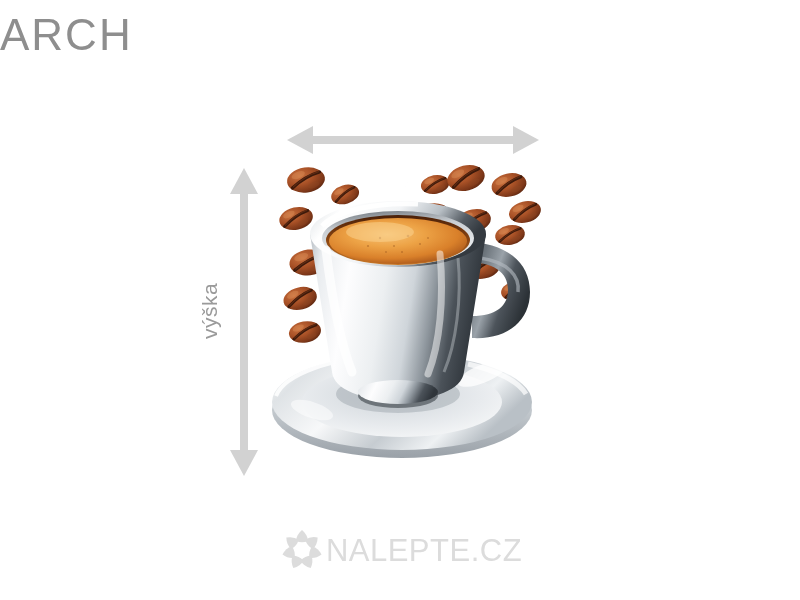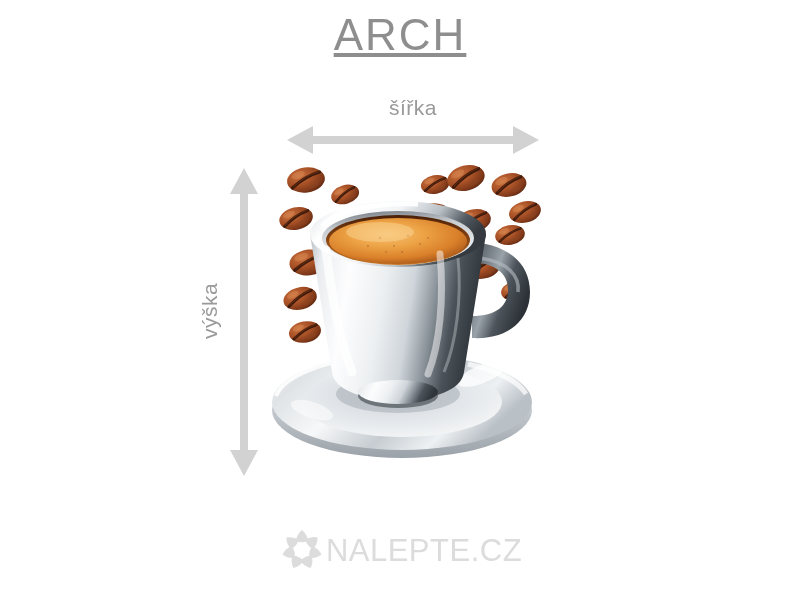--- a/index.html
+++ b/index.html
@@ -24,28 +24,26 @@
     height: 600px;
     background: #ffffff;
   }
 
   
   #page-title {
     position: absolute;
     left: 0;
     top: 12px;
     width: 800px;
-    text-align: center;
     font-size: 44px;
     font-weight: 300;
     letter-spacing: 2px;
     color: #8e8e8e;
     line-height: 1.05;
     user-select: none;
-    text-decoration: underline;
   }
 
   
   #width-arrow-group {
     position: absolute;
     left: 285px;
     top: 96px;
     width: 256px;
     height: 56px;
   }
@@ -127,21 +125,20 @@
   }
 </style>
 </head>
 <body>
 
 <div id="canvas">
 
   <div id="page-title">ARCH</div>
 
   <div id="width-arrow-group">
-    <div id="width-label">šířka</div>
     <svg id="width-arrow-svg" width="256" height="32" viewBox="0 0 256 32">
 
       <rect x="18" y="12" width="220" height="8" fill="#d2d2d2"></rect>
 
       <path d="M 2 16 L 28 2 L 28 30 Z" fill="#d2d2d2"></path>
 
       <path d="M 254 16 L 228 2 L 228 30 Z" fill="#d2d2d2"></path>
     </svg>
   </div>
 

